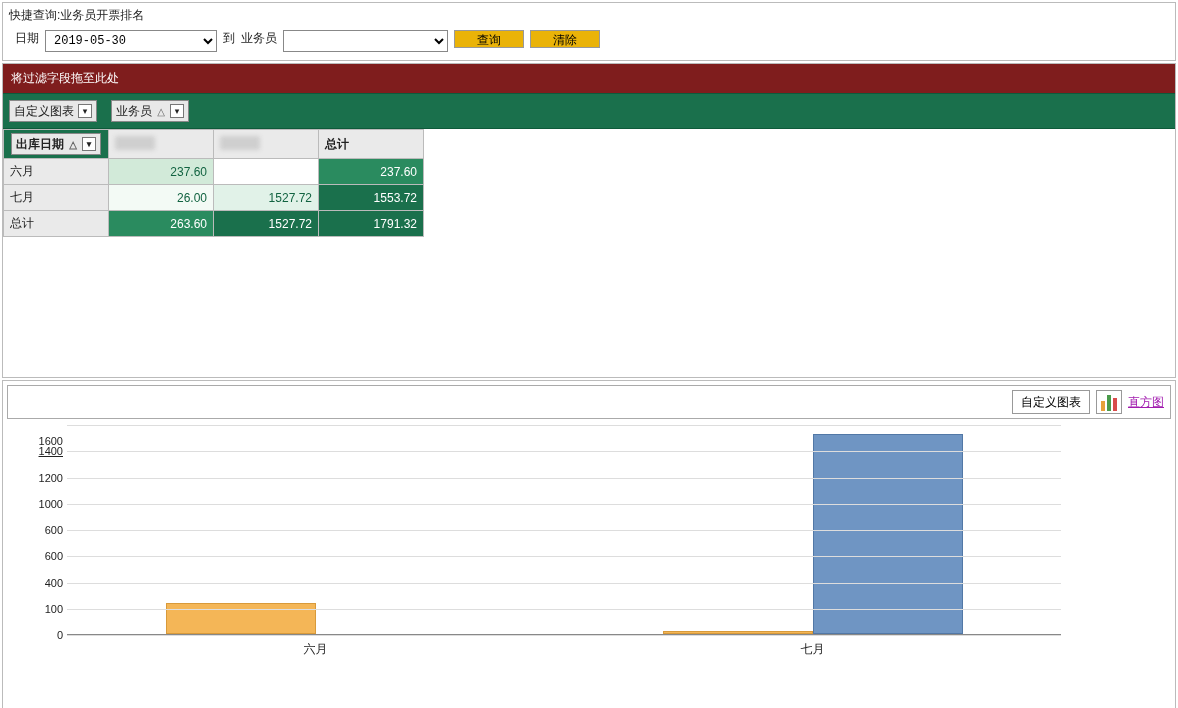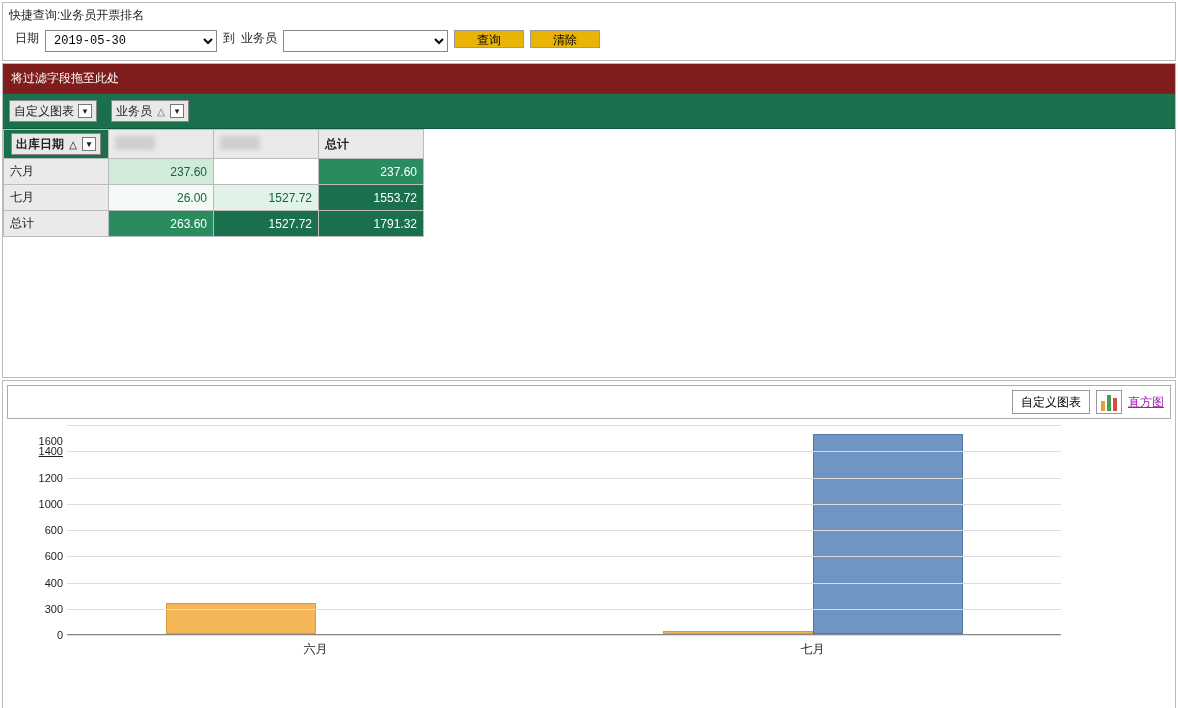--- a/index.html
+++ b/index.html
@@ -359,21 +359,21 @@
         <span style="height:10px;background:#e7a13a;"></span>
         <span style="height:16px;background:#4a9b4a;"></span>
         <span style="height:13px;background:#d84b4b;"></span>
       </span>
       <a class="chart-link">直方图</a>
     </div>
 
     <div class="chart-area">
       <div class="y-ticks" id="y-ticks">
           <div class="y-tick" style="top: 210px;">0</div>
-          <div class="y-tick" style="top: 183.75px;">300</div>
+          <div class="y-tick" style="top: 183.75px;">100</div>
           <div class="y-tick" style="top: 157.5px; text-align: right;">400</div>
           <div class="y-tick" style="top: 131.25px;">600</div>
           <div class="y-tick" style="top: 105px;">600</div>
           <div class="y-tick" style="top: 78.75px;">1000</div>
           <div class="y-tick" style="top: 52.5px;">1200</div>
           <div class="y-tick" style="top: 26.25px; text-decoration: underline;">1400</div>
           <div class="y-tick" style="top: 16px;">1600</div>
         </div>
       <div class="plot-region" id="plot-region">
         <div class="bar-groups" id="bar-groups">

